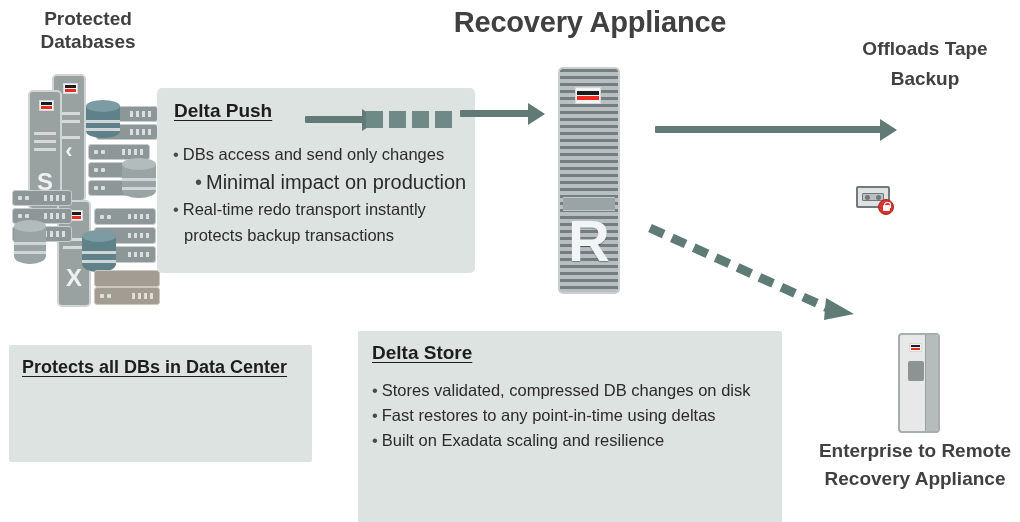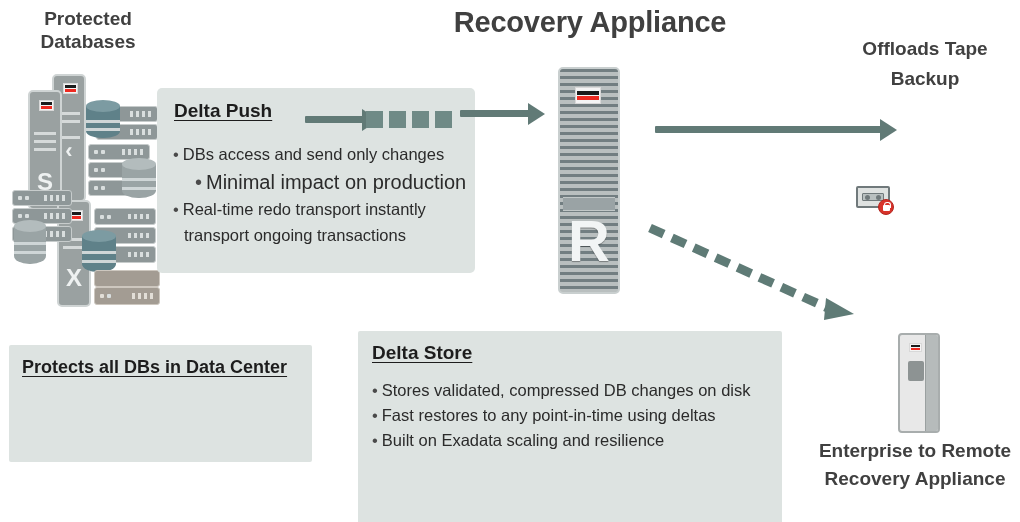--- a/index.html
+++ b/index.html
@@ -319,21 +319,21 @@
       <li>
         <span class="b">•</span><span>DBs access and send only changes</span>
       </li>
       <li class="indent">
         <span class="b">•</span><span>Minimal impact on production</span>
       </li>
       <li>
         <span class="b">•</span><span>Real-time redo transport instantly</span>
       </li>
       <li class="cont">
-        <span>transport ongoing transactions</span>
+        <span>protects backup transactions</span>
       </li>
     </ul>
   </div>
 
   <div class="abs arrow-line" style="left:460px;top:110px;width:72px;"></div>
   <div class="abs arrow-head" style="left:528px;top:103px;"></div>
 
   <div class="abs rack" style="left:558px;top:67px;width:62px;height:227px;">
     <div class="rack-grid"></div>
     <div class="rack-band" style="top:128px;"></div>

